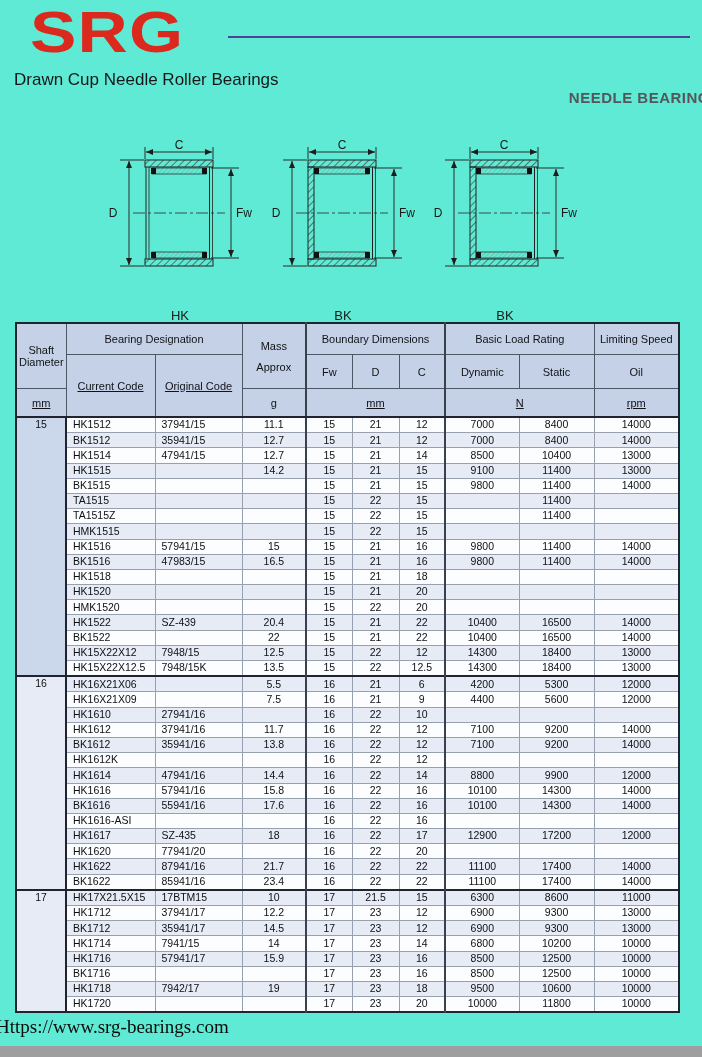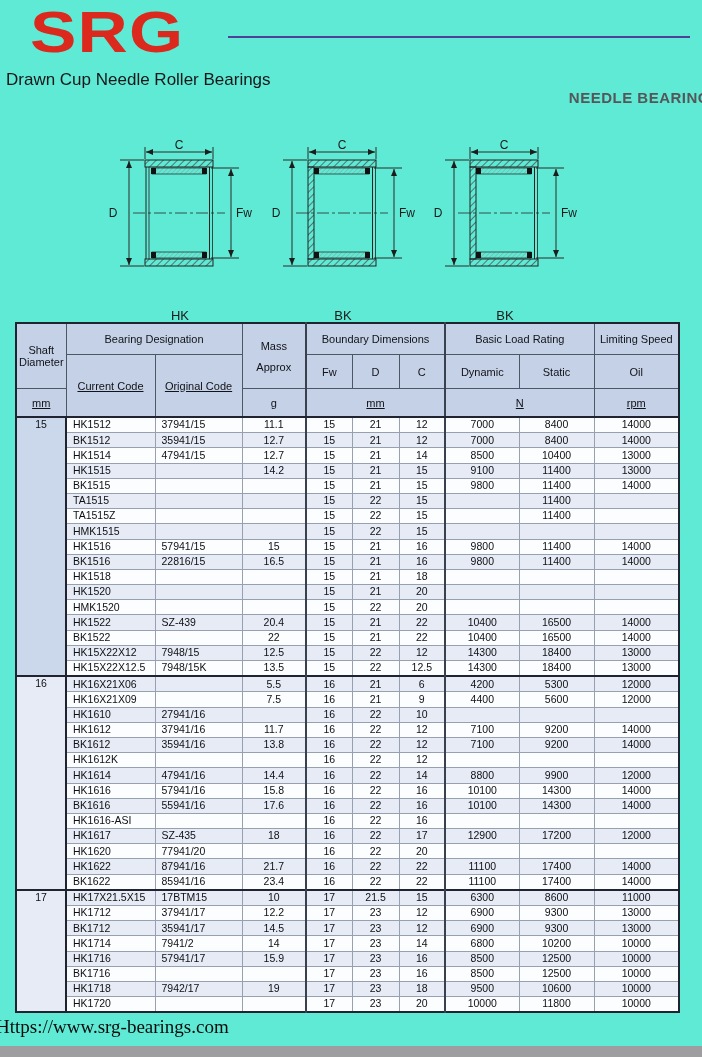--- a/index.html
+++ b/index.html
@@ -3,21 +3,21 @@
 <meta charset="utf-8">
 <style>
   html,body{margin:0;padding:0;background:#e9edf8;}
   .page{position:relative;width:702px;height:1057px;background:#5eead4;overflow:hidden;
         font-family:"Liberation Sans",sans-serif;color:#111;padding-left:20px;}
   
   .logo{position:absolute;left:30px;top:4px;font-size:57px;font-weight:bold;color:#dc291e;
         letter-spacing:1px;transform:scaleX(1.22);transform-origin:left top;line-height:1.0;}
   .rule{position:absolute;left:228px;top:36px;width:462px;height:2px;background:#4e4197;}
   .category{position:absolute;right:12px;top:41px;font-size:15px;font-weight:bold;color:#55565a;letter-spacing:.5px;margin-top:48px;}
-  .page-title{position:absolute;left:6px;top:70px;font-size:17px;color:#17171a;}
+  .page-title{position:absolute;left:14px;top:70px;font-size:17px;color:#17171a;}
   
   .diagrams{position:absolute;left:0;top:140px;width:702px;height:165px;}
   .diagram{position:absolute;width:150px;text-align:center;}
   .diagram .dlabel{font-size:13px;color:#1a1a1a;margin-top:16px;}
   .d0{left:105px;top:0;} .d1{left:268px;top:0;} .d2{left:430px;top:0;}
   
   .btable{position:absolute;left:15px;top:322px;border-collapse:collapse;table-layout:fixed;
           width:663px;}
   .btable th{background:#c5d1e6;font-weight:normal;font-size:11px;border:1px solid #4d5664;
              padding:0;text-align:center;color:#101318;}
@@ -326,21 +326,21 @@
           <td class="num-cell">15</td>
           <td class="num-cell sep">15</td>
           <td class="num-cell">21</td>
           <td class="num-cell">16</td>
           <td class="num-cell sep">9800</td>
           <td class="num-cell">11400</td>
           <td class="num-cell">14000</td>
         </tr>
         <tr class="alt">
           <td class="code-cell">BK1516</td>
-          <td class="code-cell">22816/15</td>
+          <td class="code-cell">47983/15</td>
           <td class="num-cell">16.5</td>
           <td class="num-cell sep">15</td>
           <td class="num-cell">21</td>
           <td class="num-cell">16</td>
           <td class="num-cell sep">9800</td>
           <td class="num-cell">11400</td>
           <td class="num-cell">14000</td>
         </tr>
         <tr>
           <td class="code-cell">HK1518</td>
@@ -603,21 +603,21 @@
           <td class="num-cell">14.5</td>
           <td class="num-cell sep">17</td>
           <td class="num-cell">23</td>
           <td class="num-cell">12</td>
           <td class="num-cell sep">6900</td>
           <td class="num-cell">9300</td>
           <td class="num-cell">13000</td>
         </tr>
         <tr>
           <td class="code-cell">HK1714</td>
-          <td class="code-cell">7941/2</td>
+          <td class="code-cell">7941/15</td>
           <td class="num-cell">14</td>
           <td class="num-cell sep">17</td>
           <td class="num-cell">23</td>
           <td class="num-cell">14</td>
           <td class="num-cell sep">6800</td>
           <td class="num-cell">10200</td>
           <td class="num-cell">10000</td>
         </tr>
         <tr class="alt">
           <td class="code-cell">HK1716</td>

